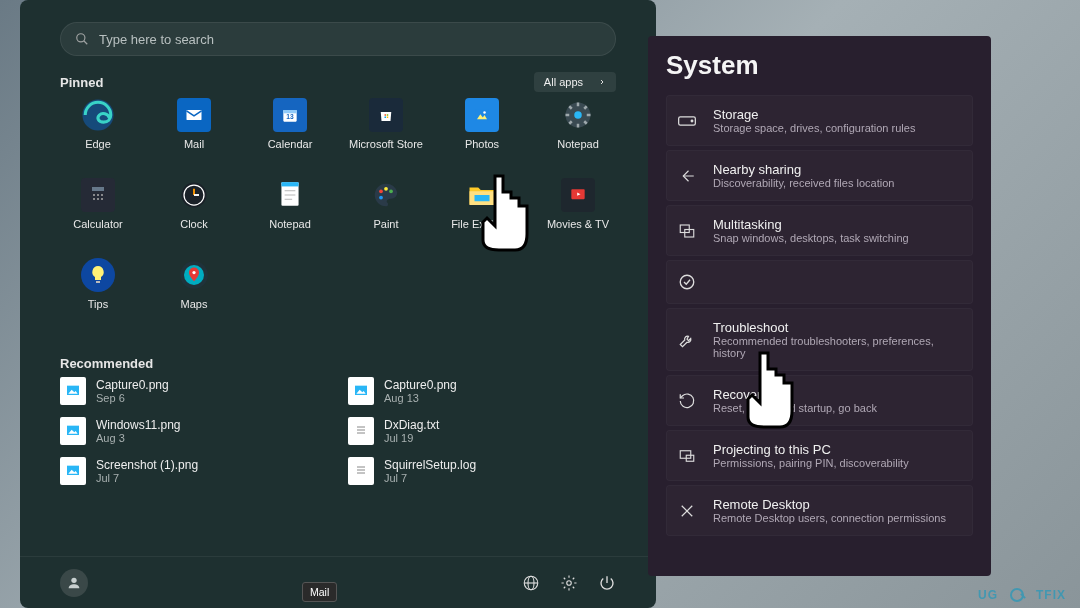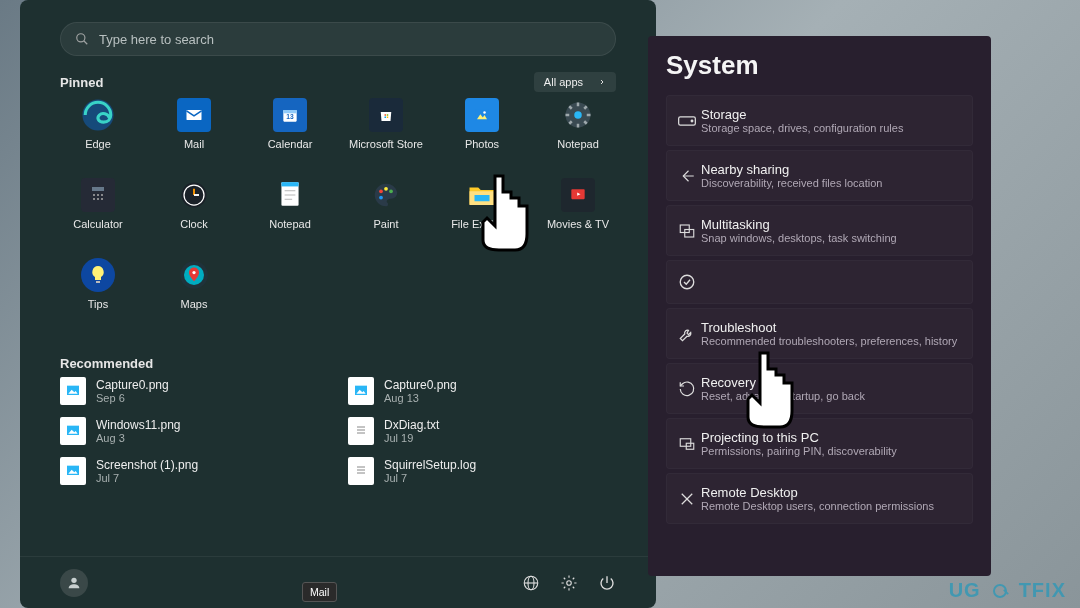--- a/index.html
+++ b/index.html
@@ -119,21 +119,21 @@
     border-radius: 4px;
     color: #eee;
     padding: 14px 18px 10px 18px;
     overflow: hidden;
   }
   .settings-panel h1 {
     font-size: 26px; font-weight: 600; margin-bottom: 14px;
     color: #f5f5f5;
   }
   .setting-row {
-    display:flex; align-items:center; gap:4px;
+    display:flex; align-items:center; gap:16px;
     padding: 11px 10px;
     background: rgba(255,255,255,0.025);
     border: 1px solid rgba(255,255,255,0.03);
     border-radius: 4px;
     margin-bottom: 4px;
     cursor: pointer;
   }
   .setting-row .row-icon { width:20px; height:20px; flex:0 0 20px; display:flex;align-items:center;justify-content:center; color:#ddd; }
   .setting-row .row-text { display:flex; flex-direction:column; }
   .setting-row .row-title { font-size: 13px; color:#f0f0f0; }
@@ -141,21 +141,21 @@
 
   
   .big-cursor {
     position:absolute;
     pointer-events: none;
   }
 
   
   .watermark {
     position:absolute; right: 14px; bottom: 6px;
-    font-size: 20px; font-weight:700;
+    font-size: 12px; font-weight:700;
     color: #3a98b4;
     letter-spacing: 1px;
     opacity: .9;
     display:flex;align-items:center;gap:12px;
   }
   .watermark .ring{
     width:14px;height:14px;border:2px solid #3a98b4;border-radius:50%;
     position:relative; display:inline-block;
   }
   .watermark .ring::after{

